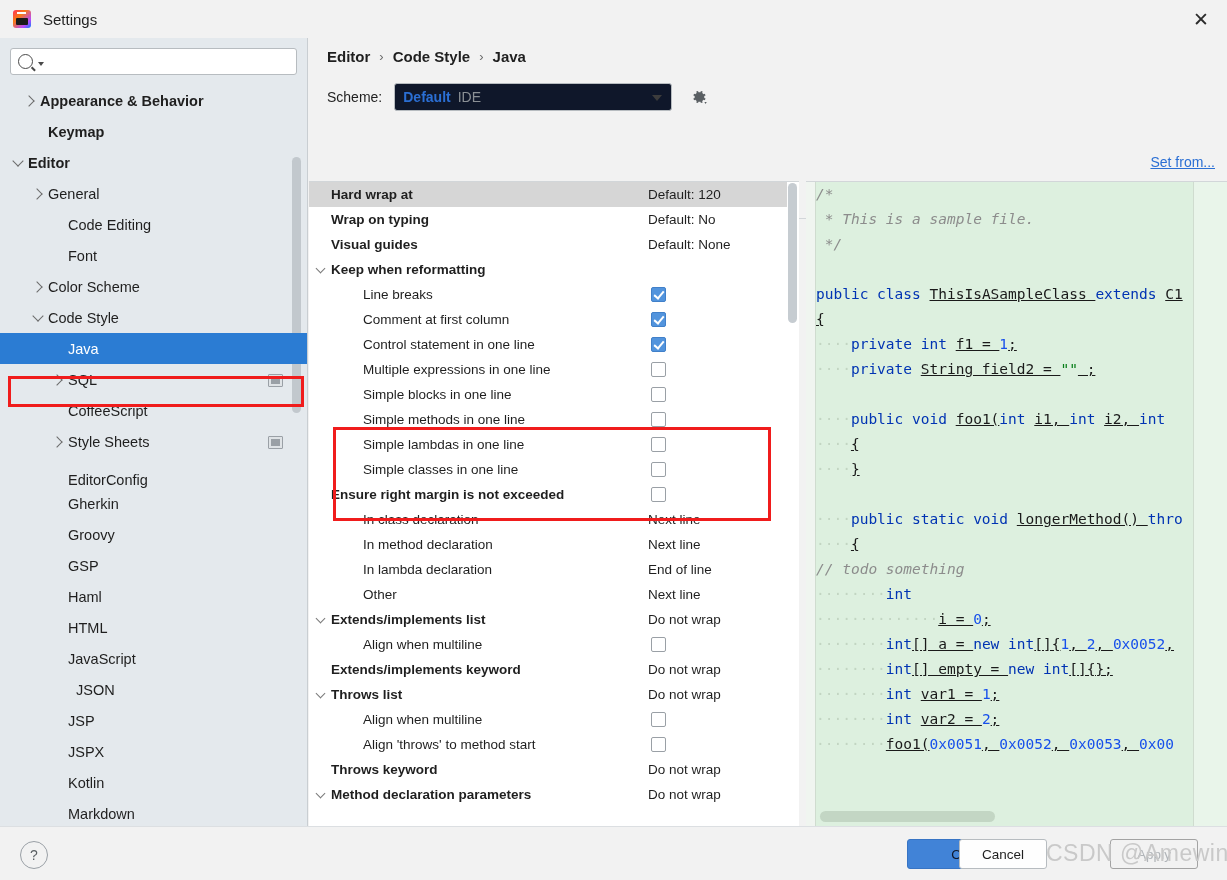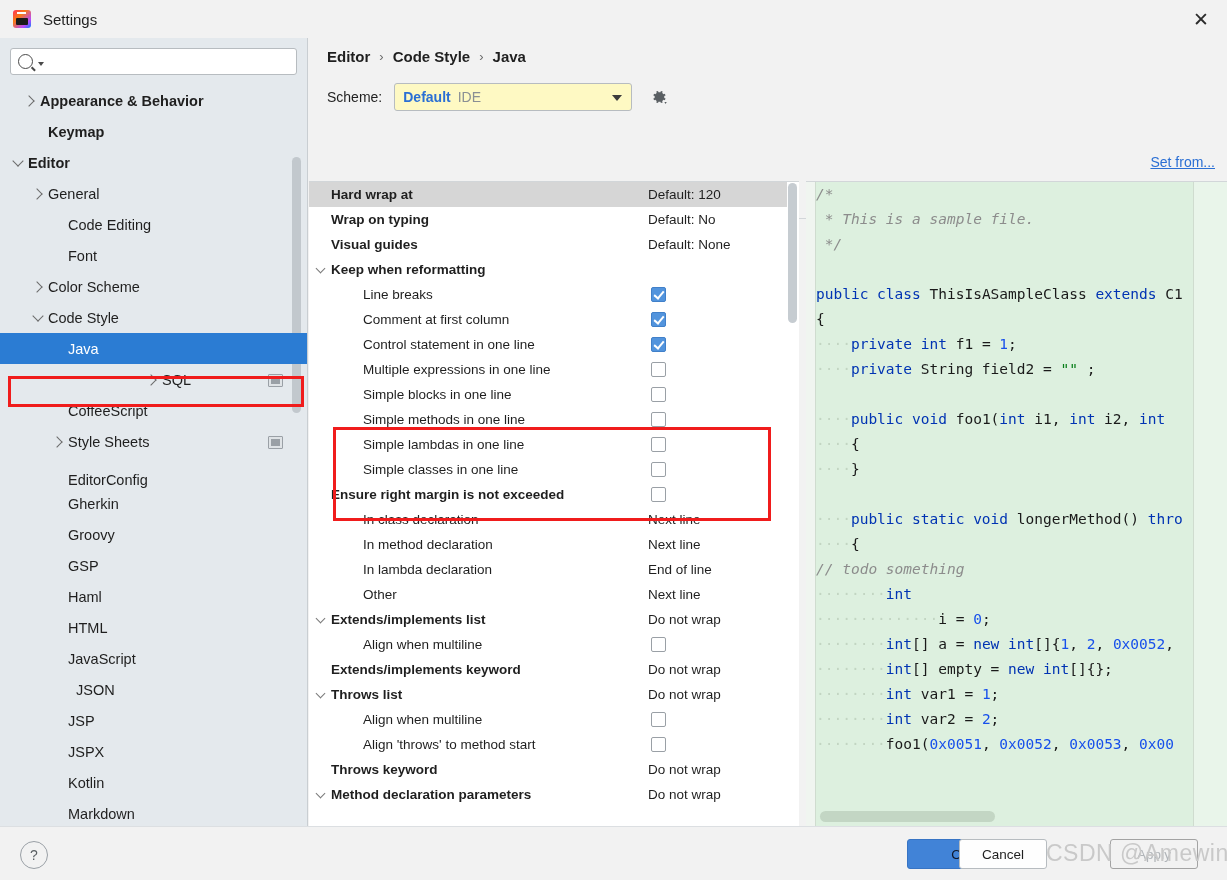--- a/index.html
+++ b/index.html
@@ -120,21 +120,21 @@
     position:absolute; left:18px; top:10px;
     font-size:15px; font-weight:bold; display:flex; align-items:center; gap:9px;
   }
   .bc-sep{ color:#6b6b6b; font-weight:normal; font-size:13px; }
 
   .scheme-row{
     position:absolute; left:18px; top:45px; display:flex; align-items:center;
   }
   .scheme-label{ font-size:14px; margin-right:12px; }
   .combo{
-    width:238px; height:28px; background:#fef9c3; border:1px solid #b7bcc0; border-radius:3px;
+    width:278px; height:28px; background:#0f172a; border:1px solid #b7bcc0; border-radius:3px;
     display:flex; align-items:center; padding:0 8px; box-sizing:border-box; position:relative;
   }
   .combo-main{ color:#2b6fd4; font-weight:bold; font-size:14px; }
   .combo-sub{ color:#8a8f94; font-size:14px; margin-left:7px; }
   .combo-arrow{
     position:absolute; right:9px; top:11px;
     width:0;height:0;border-left:5px solid transparent;border-right:5px solid transparent;
     border-top:6px solid #3c3c3c;
   }
   .gear{
@@ -216,21 +216,21 @@
     border-right:1px solid #cfdccf;
   }
   .code{
     position:absolute; left:10px; top:0; white-space:pre;
   }
   .code .ln{ height:25px; }
   .kw{ color:#0033b3; }
   .cm{ color:#8c8c8c; font-style:italic; }
   .num{ color:#1750eb; }
   .str{ color:#067d17; }
-  .pl{ color:#1a1a1a; }
+  .pl{ color:#1a1a1a;text-decoration:underline; }
   .dot{ color:#c2d5c2; }
   .pv-rightcol{
     position:absolute; right:0; top:0; width:33px; height:645px;
     background:#e9f5ea; border-left:1px solid #cfdccf;
   }
   .pv-hscroll{
     position:absolute; left:14px; bottom:4px; width:175px; height:11px;
     background:#c3d6c4; border-radius:6px;
   }
 
@@ -318,21 +318,21 @@
       <div class="tree-row" style="padding-left: 28px;">
         <span class="tw">
           <span class="chev down"></span>
         </span>
         <span class="tree-label">Code Style</span>
       </div>
       <div class="tree-row selected" style="padding-left: 48px;">
         <span class="tw"></span>
         <span class="tree-label">Java</span>
       </div>
-      <div class="tree-row" style="padding-left: 48px; justify-content: center;">
+      <div class="tree-row" style="padding-left: 48px;">
         <span class="tw">
           <span class="chev right"></span>
         </span>
         <span class="tree-label">SQL</span>
         <span class="mod-badge"></span>
       </div>
       <div class="tree-row" style="padding-left: 48px;">
         <span class="tw"></span>
         <span class="tree-label">CoffeeScript</span>
       </div>

